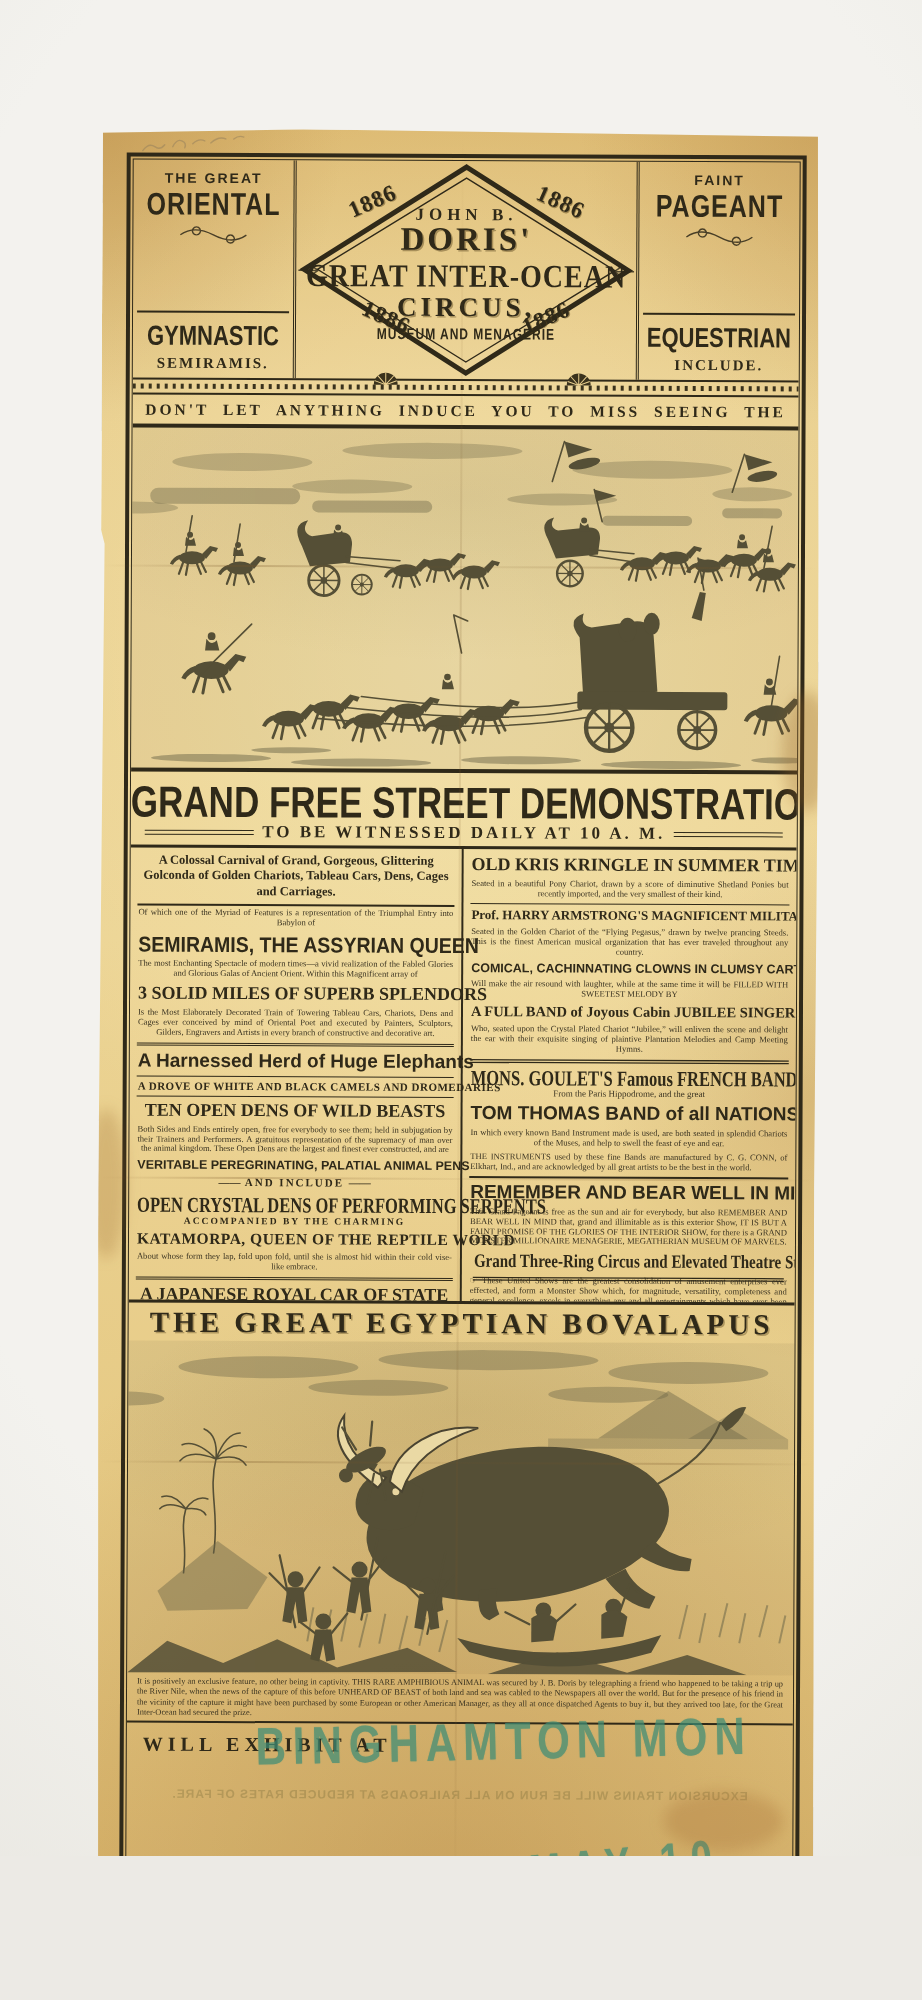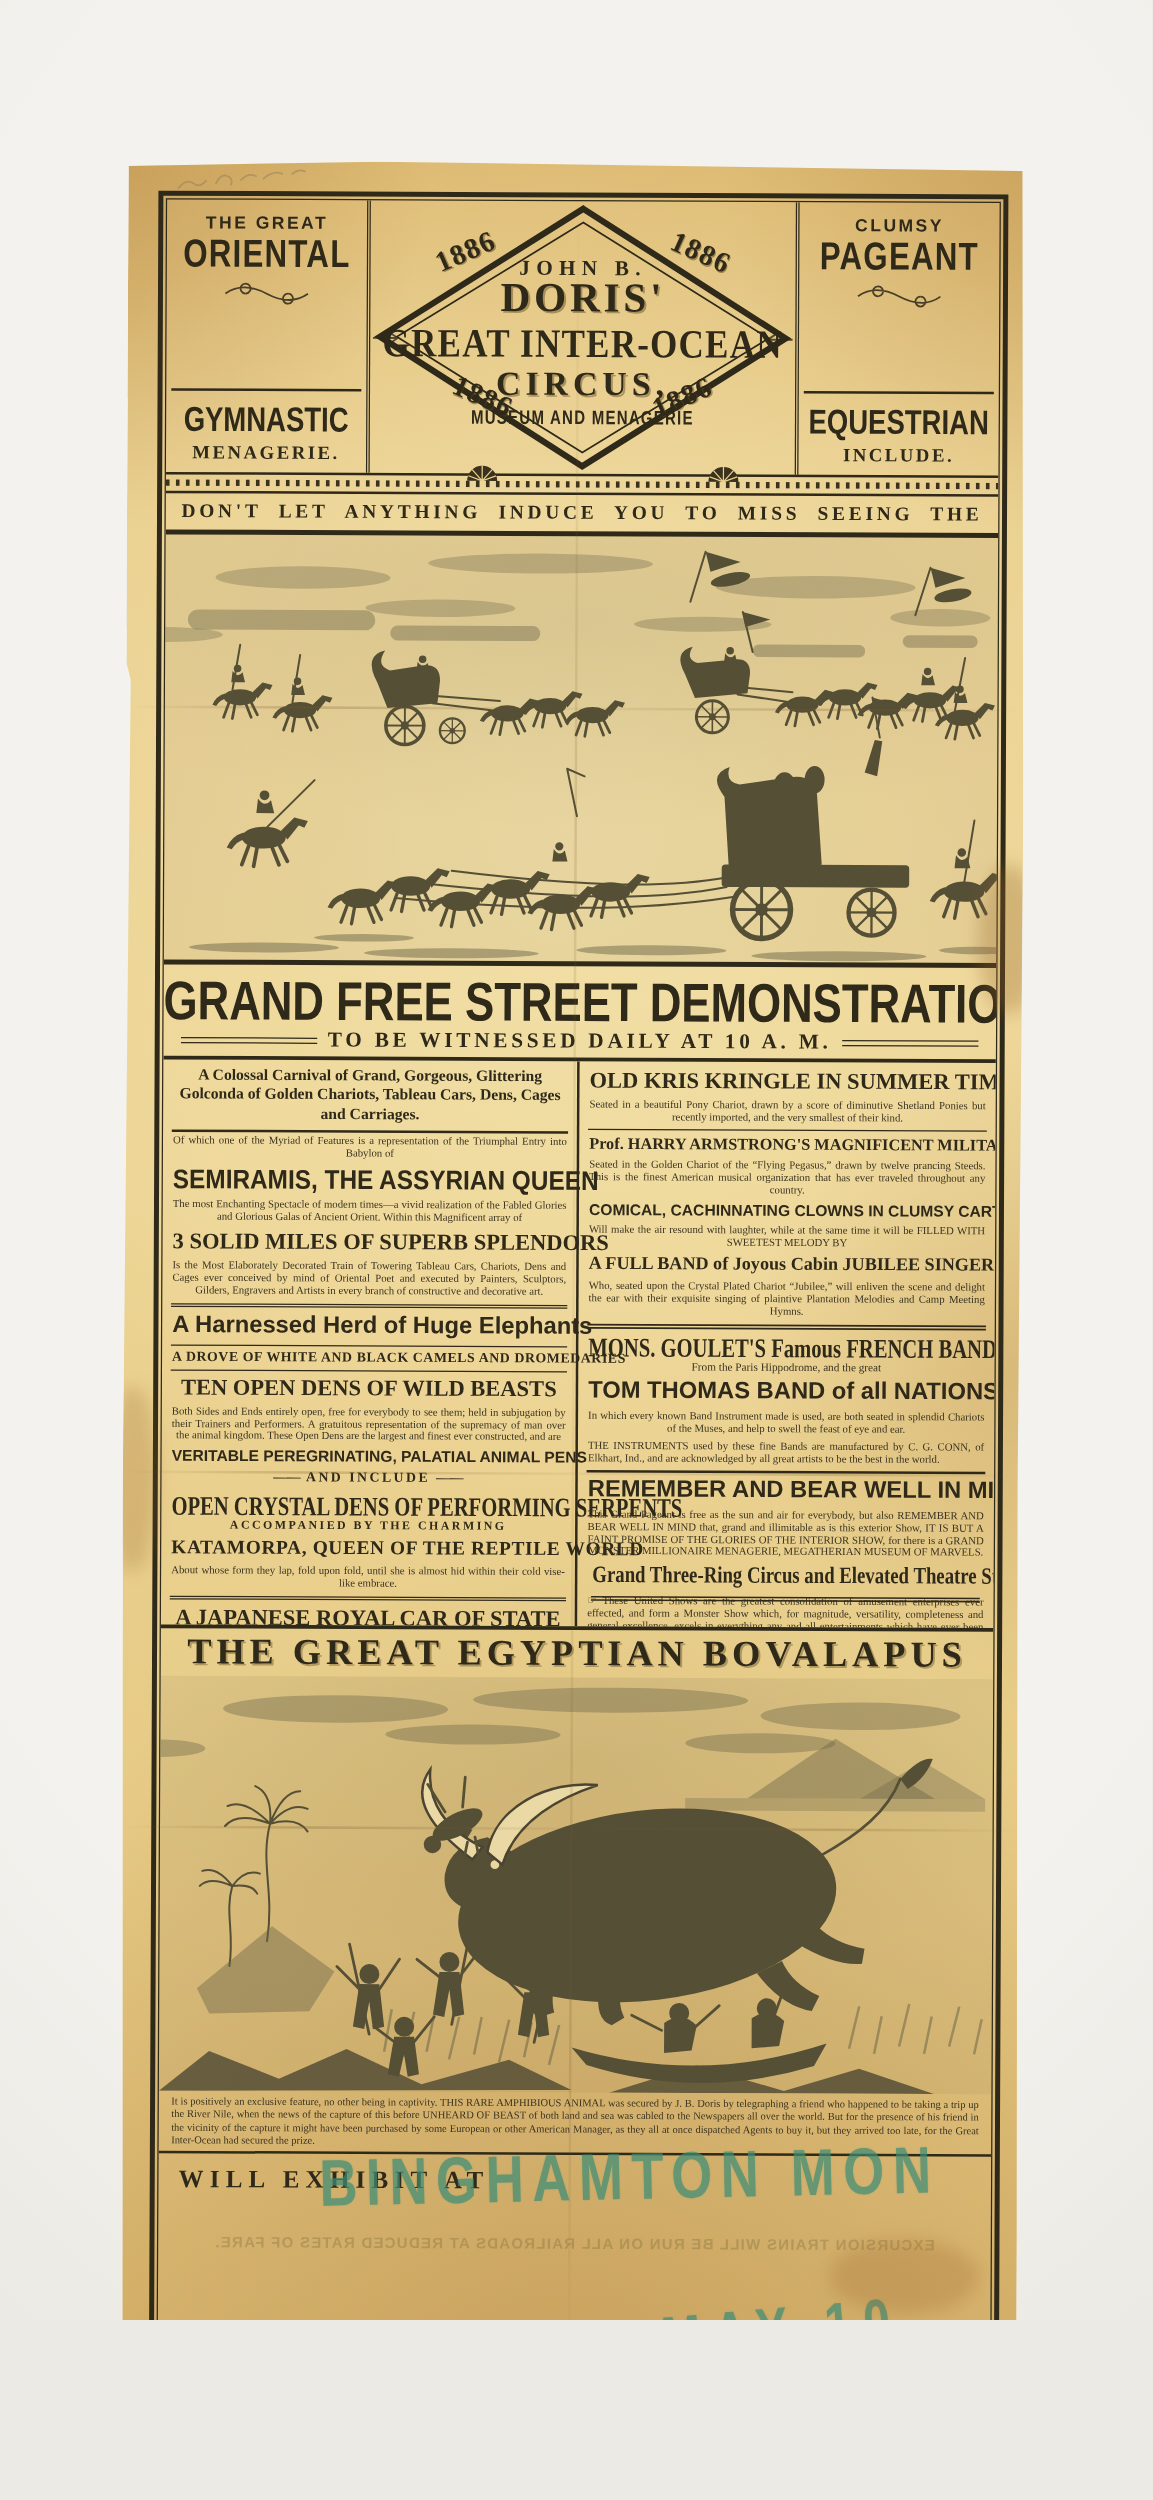--- a/index.html
+++ b/index.html
@@ -130,21 +130,21 @@
           <div class="side side-l">
             <div>
               <div class="s1">THE GREAT</div>
               <div class="s2">ORIENTAL</div>
               <svg class="flour" width="70" height="22" viewBox="0 0 70 22">
                 <path d="M2,10 q14,-10 33,0 q19,10 33,0 M18,10 a4,4 0 1 1 .1,0 M52,10 a4,4 0 1 0 .1,0" stroke="#2f2919" stroke-width="1.4" fill="none"></path>
               </svg>
             </div>
             <div class="side-bot">
               <div class="s3">GYMNASTIC</div>
-              <div class="s4">MENAGERIE.</div>
+              <div class="s4">SEMIRAMIS.</div>
             </div>
           </div>
 
           <div class="mh-center">
             <svg class="diamond-svg" viewBox="0 0 352 218" preserveAspectRatio="none">
               <polygon points="176,6 344,109 176,212 8,109" fill="none" stroke="#2f2919" stroke-width="5"></polygon>
               <polygon points="176,17 330,109 176,201 22,109" fill="none" stroke="#2f2919" stroke-width="1.4"></polygon>
             </svg>
             <svg class="spear" style="left:2px" width="26" height="12" viewBox="0 0 26 12">
               <path d="M0,6 H20 M20,6 l-6,-4 m6,4 l-6,4" stroke="#2f2919" stroke-width="1.5" fill="none"></path>
@@ -158,21 +158,21 @@
             <span class="yr yr-br">1886</span>
             <div class="mline john">JOHN B.</div>
             <div class="mline doris">DORIS'</div>
             <div class="mline tline1">GREAT INTER-OCEAN</div>
             <div class="mline tline2">CIRCUS,</div>
             <div class="mline msub">MUSEUM AND MENAGERIE</div>
           </div>
 
           <div class="side side-r">
             <div>
-              <div class="s1">CLUMSY</div>
+              <div class="s1">FAINT</div>
               <div class="s2">PAGEANT</div>
               <svg class="flour" width="70" height="22" viewBox="0 0 70 22">
                 <path d="M2,10 q14,-10 33,0 q19,10 33,0 M18,10 a4,4 0 1 1 .1,0 M52,10 a4,4 0 1 0 .1,0" stroke="#2f2919" stroke-width="1.4" fill="none"></path>
               </svg>
             </div>
             <div class="side-bot">
               <div class="s3">EQUESTRIAN</div>
               <div class="s4">INCLUDE.</div>
             </div>
           </div>

